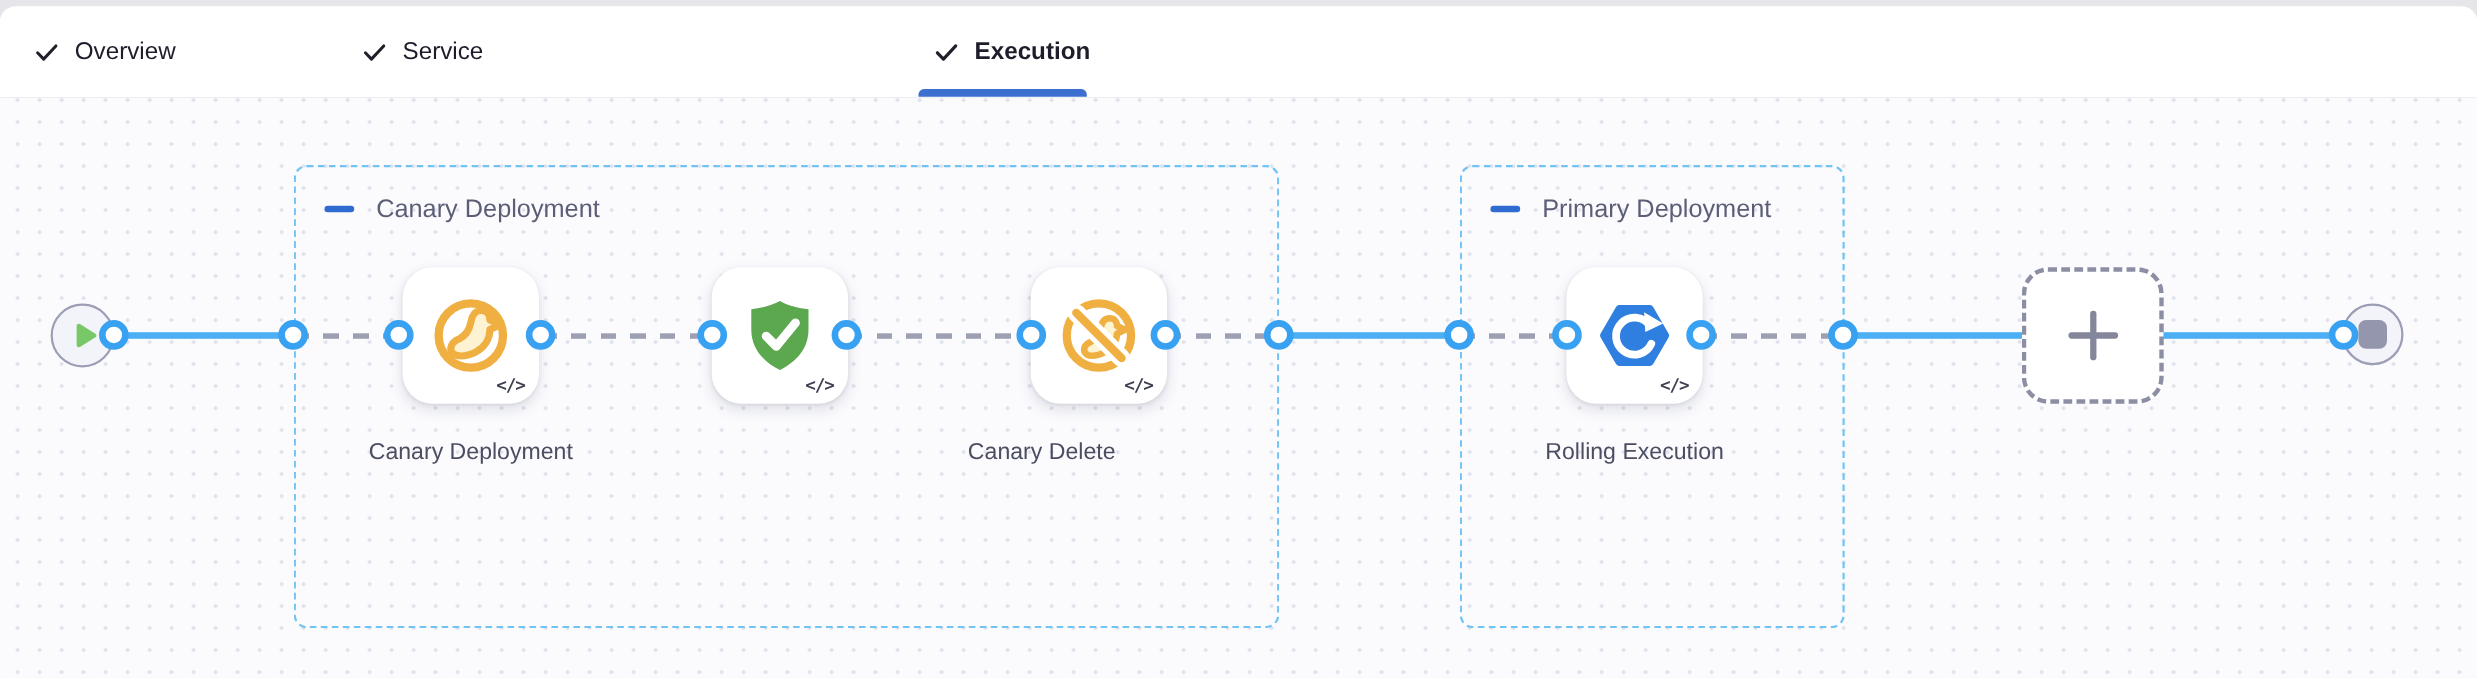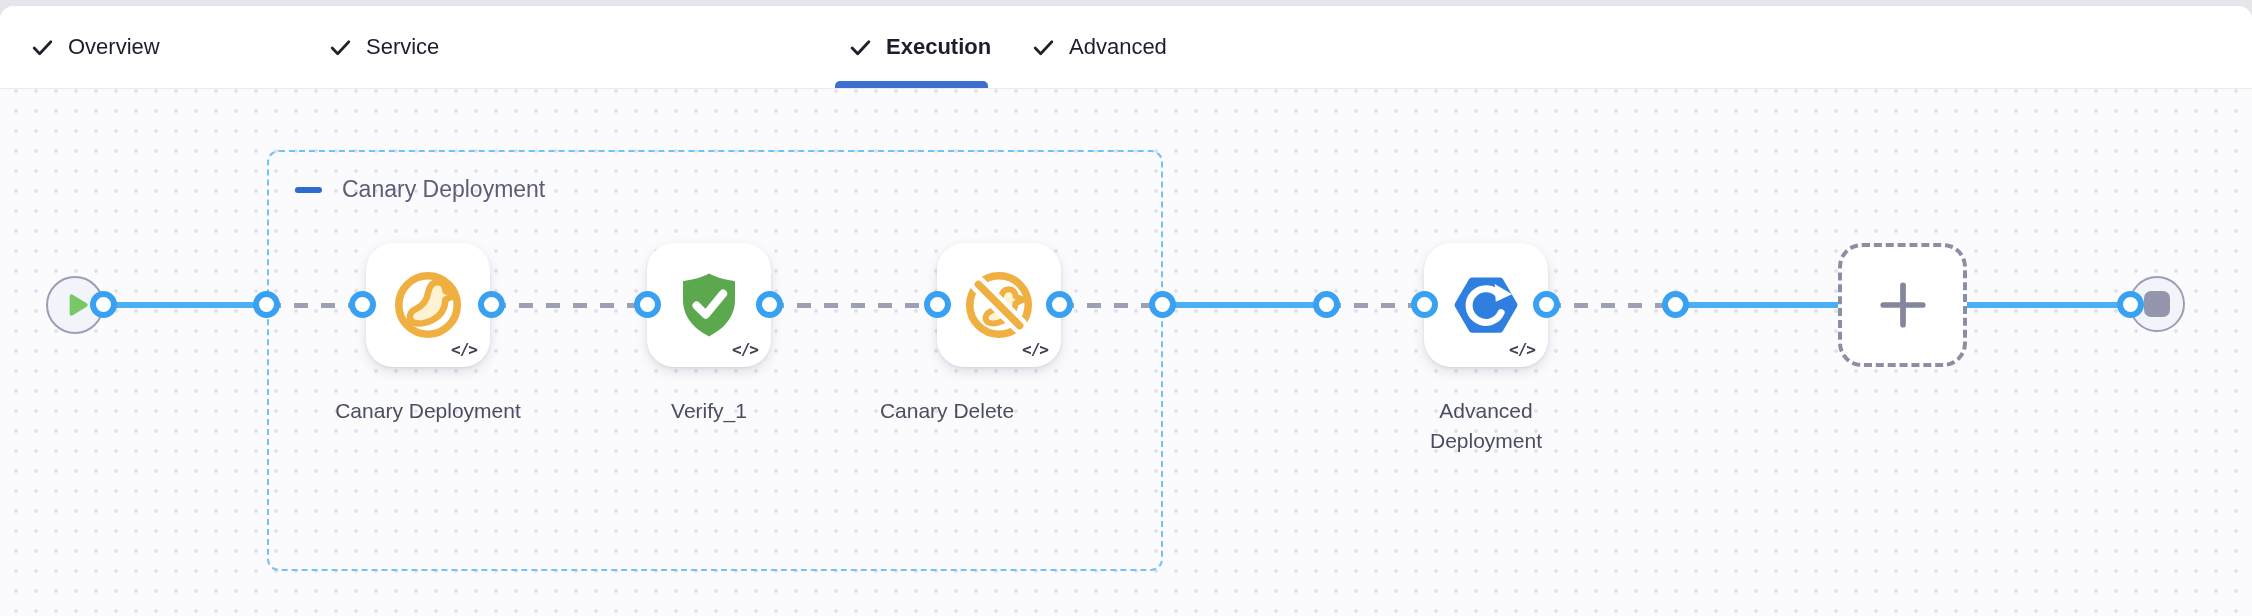--- a/index.html
+++ b/index.html
@@ -112,39 +112,39 @@
     </div>
 
 
     <div class="tab active" style="left:848px">
       <svg width="25" height="25" viewBox="0 0 24 24">
           <path d="M4 12.5 L9.3 18 L20 6.5" stroke="#20202b" stroke-width="2.8" fill="none" stroke-linecap="round" stroke-linejoin="round"></path>
         </svg>
       <span>Execution</span>
     </div>
 
-    <div class="tab" style="left:1031px">
-      <svg width="25" height="25" viewBox="0 0 24 24">
-          <path d="M4 12.5 L9.3 18 L20 6.5" stroke="#20202b" stroke-width="2.6" fill="none" stroke-linecap="round" stroke-linejoin="round"></path>
-        </svg>
-      <span>Advanced</span>
-    </div>
 
     <div class="tab-underline"></div>
   </div>
 
   <div class="canvas">
 
     <div class="group" style="left:267px; width:896px">
       <div class="group-header">
         <div class="minus-btn"></div>
         <div class="group-label">Canary Deployment</div>
       </div>
     </div>
 
+    <div class="group" style="left:1327px; width:350px">
+      <div class="group-header">
+        <div class="minus-btn"></div>
+        <div class="group-label">Primary Deployment</div>
+      </div>
+    </div>
 
     <div class="seg solid" style="left:104px;  width:163px"></div>
     <div class="seg dashed" style="left:267px;  width:96px"></div>
     <div class="seg dashed" style="left:492px;  width:156px"></div>
     <div class="seg dashed" style="left:770px;  width:168px"></div>
     <div class="seg dashed" style="left:1060px; width:103px"></div>
     <div class="seg solid" style="left:1163px; width:164px"></div>
     <div class="seg dashed" style="left:1327px; width:98px"></div>
     <div class="seg dashed" style="left:1547px; width:129px"></div>
     <div class="seg solid" style="left:1676px; width:455px"></div>
@@ -183,42 +183,41 @@
     </div>
     <div class="step-label" style="left:328px">Canary Deployment</div>
 
     <div class="card" style="left:647px">
       <svg width="78" height="78" viewBox="0 0 72 72">
         <path d="M36 7 C43 11 52 13 60 14 L60 31 C60 47 50 58 36 65 C22 58 12 47 12 31 L12 14 C20 13 29 11 36 7 Z" fill="#5ba84f"></path>
         <path d="M24.5 36.5 L33 45 L49 25.5" stroke="#fff" stroke-width="7.5" fill="none" stroke-linecap="round" stroke-linejoin="round"></path>
       </svg>
       <span class="code-badge">&lt;/&gt;</span>
     </div>
-    <div class="step-label" style="left:609px">Verify_1</div>
 
     <div class="card" style="left:937px">
       <svg width="78" height="78" viewBox="0 0 72 72">
         <circle cx="36" cy="36" r="27" fill="none" stroke="#f0b041" stroke-width="7"></circle>
         <path d="M26 52 C22 49 23 44 29 41.5 C34 39 36.5 34.5 37.5 29.5 C38.5 24.5 41 21.5 45 21.5 C48.8 21.5 51.2 24.3 51.2 28 L58 31.2 L51.2 34.4 C51 41 47 46.5 41 50 C35.5 52.8 29.5 53.8 26 52 Z" fill="#fdf3d3" stroke="#f0b041" stroke-width="5.5" stroke-linejoin="round"></path>
         <line x1="17" y1="17" x2="55" y2="55" stroke="#ffffff" stroke-width="15" stroke-linecap="round"></line>
         <line x1="17" y1="17" x2="55" y2="55" stroke="#f0b041" stroke-width="7" stroke-linecap="round"></line>
       </svg>
       <span class="code-badge">&lt;/&gt;</span>
     </div>
     <div class="step-label" style="left:847px">Canary Delete</div>
 
     <div class="card" style="left:1424px">
       <svg width="78" height="78" viewBox="0 0 72 72">
         <polygon points="10,36 23,13.5 49,13.5 62,36 49,58.5 23,58.5" fill="#2e7fdf" stroke="#2e7fdf" stroke-width="6" stroke-linejoin="round"></polygon>
         <path d="M50 43 A15.5 15.5 0 1 1 48.5 27.5" fill="none" stroke="#fff" stroke-width="6.5" stroke-linecap="round"></path>
         <polygon points="44,16.5 60,26 45,33" fill="#fff"></polygon>
       </svg>
       <span class="code-badge">&lt;/&gt;</span>
     </div>
-    <div class="step-label" style="left:1386px">Advanced Deployment</div>
+    <div class="step-label" style="left:1386px">Rolling Execution</div>
 
     <div class="add-step">
       <svg width="54" height="54" viewBox="0 0 52 52">
         <line x1="26" y1="7" x2="26" y2="45" stroke="#84869c" stroke-width="5.5" stroke-linecap="round"></line>
         <line x1="7" y1="26" x2="45" y2="26" stroke="#84869c" stroke-width="5.5" stroke-linecap="round"></line>
       </svg>
     </div>
 
   </div>
 </div>

